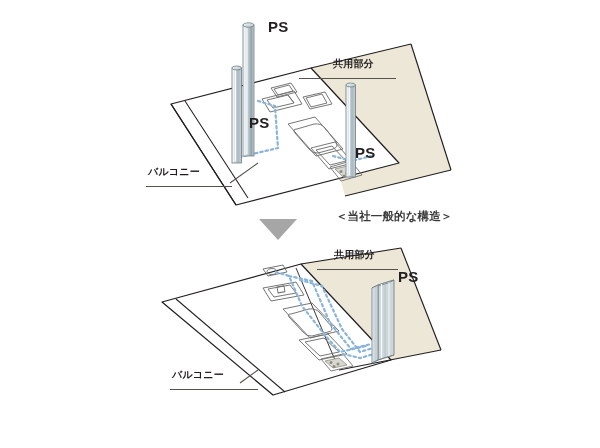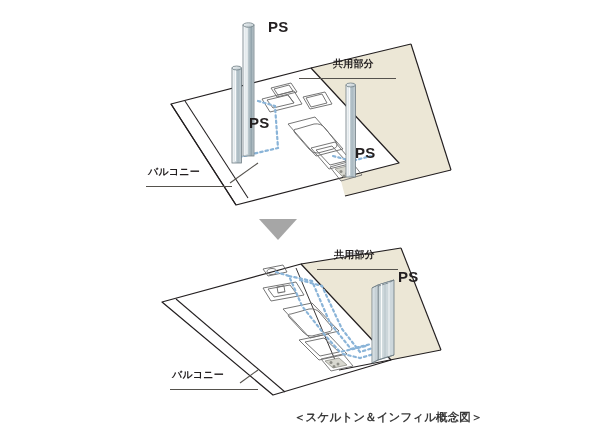--- a/index.html
+++ b/index.html
@@ -231,24 +231,24 @@
   <div class="lbl lbl-ps" style="left:249px; top:114px;">PS</div>
 
   <div class="lbl lbl-ps" style="left:355px; top:144px;">PS</div>
 
   <div class="lbl lbl-jp" style="left:333px; top:57px;">共用部分</div>
   <div class="underline" style="left:299px; top:78px; width:97px;"></div>
 
   <div class="lbl lbl-jp" style="left:148px; top:165px;">バルコニー</div>
   <div class="underline" style="left:146px; top:186px; width:86px;"></div>
 
+  <div class="lbl lbl-cap" style="left:336px; top:209px;">＜当社一般的な構造＞</div>
 
   <div class="lbl lbl-jp" style="left:334px; top:248px;">共用部分</div>
   <div class="underline" style="left:317px; top:269px; width:81px;"></div>
 
   <div class="lbl lbl-ps" style="left:398px; top:268px;">PS</div>
 
   <div class="lbl lbl-jp" style="left:172px; top:368px;">バルコニー</div>
   <div class="underline" style="left:170px; top:389px; width:88px;"></div>
 
-  <div class="lbl lbl-cap" style="left:294px; top:410px;">＜スケルトン＆インフィル概念図＞</div>
 
 </div>
 
 </body></html>

